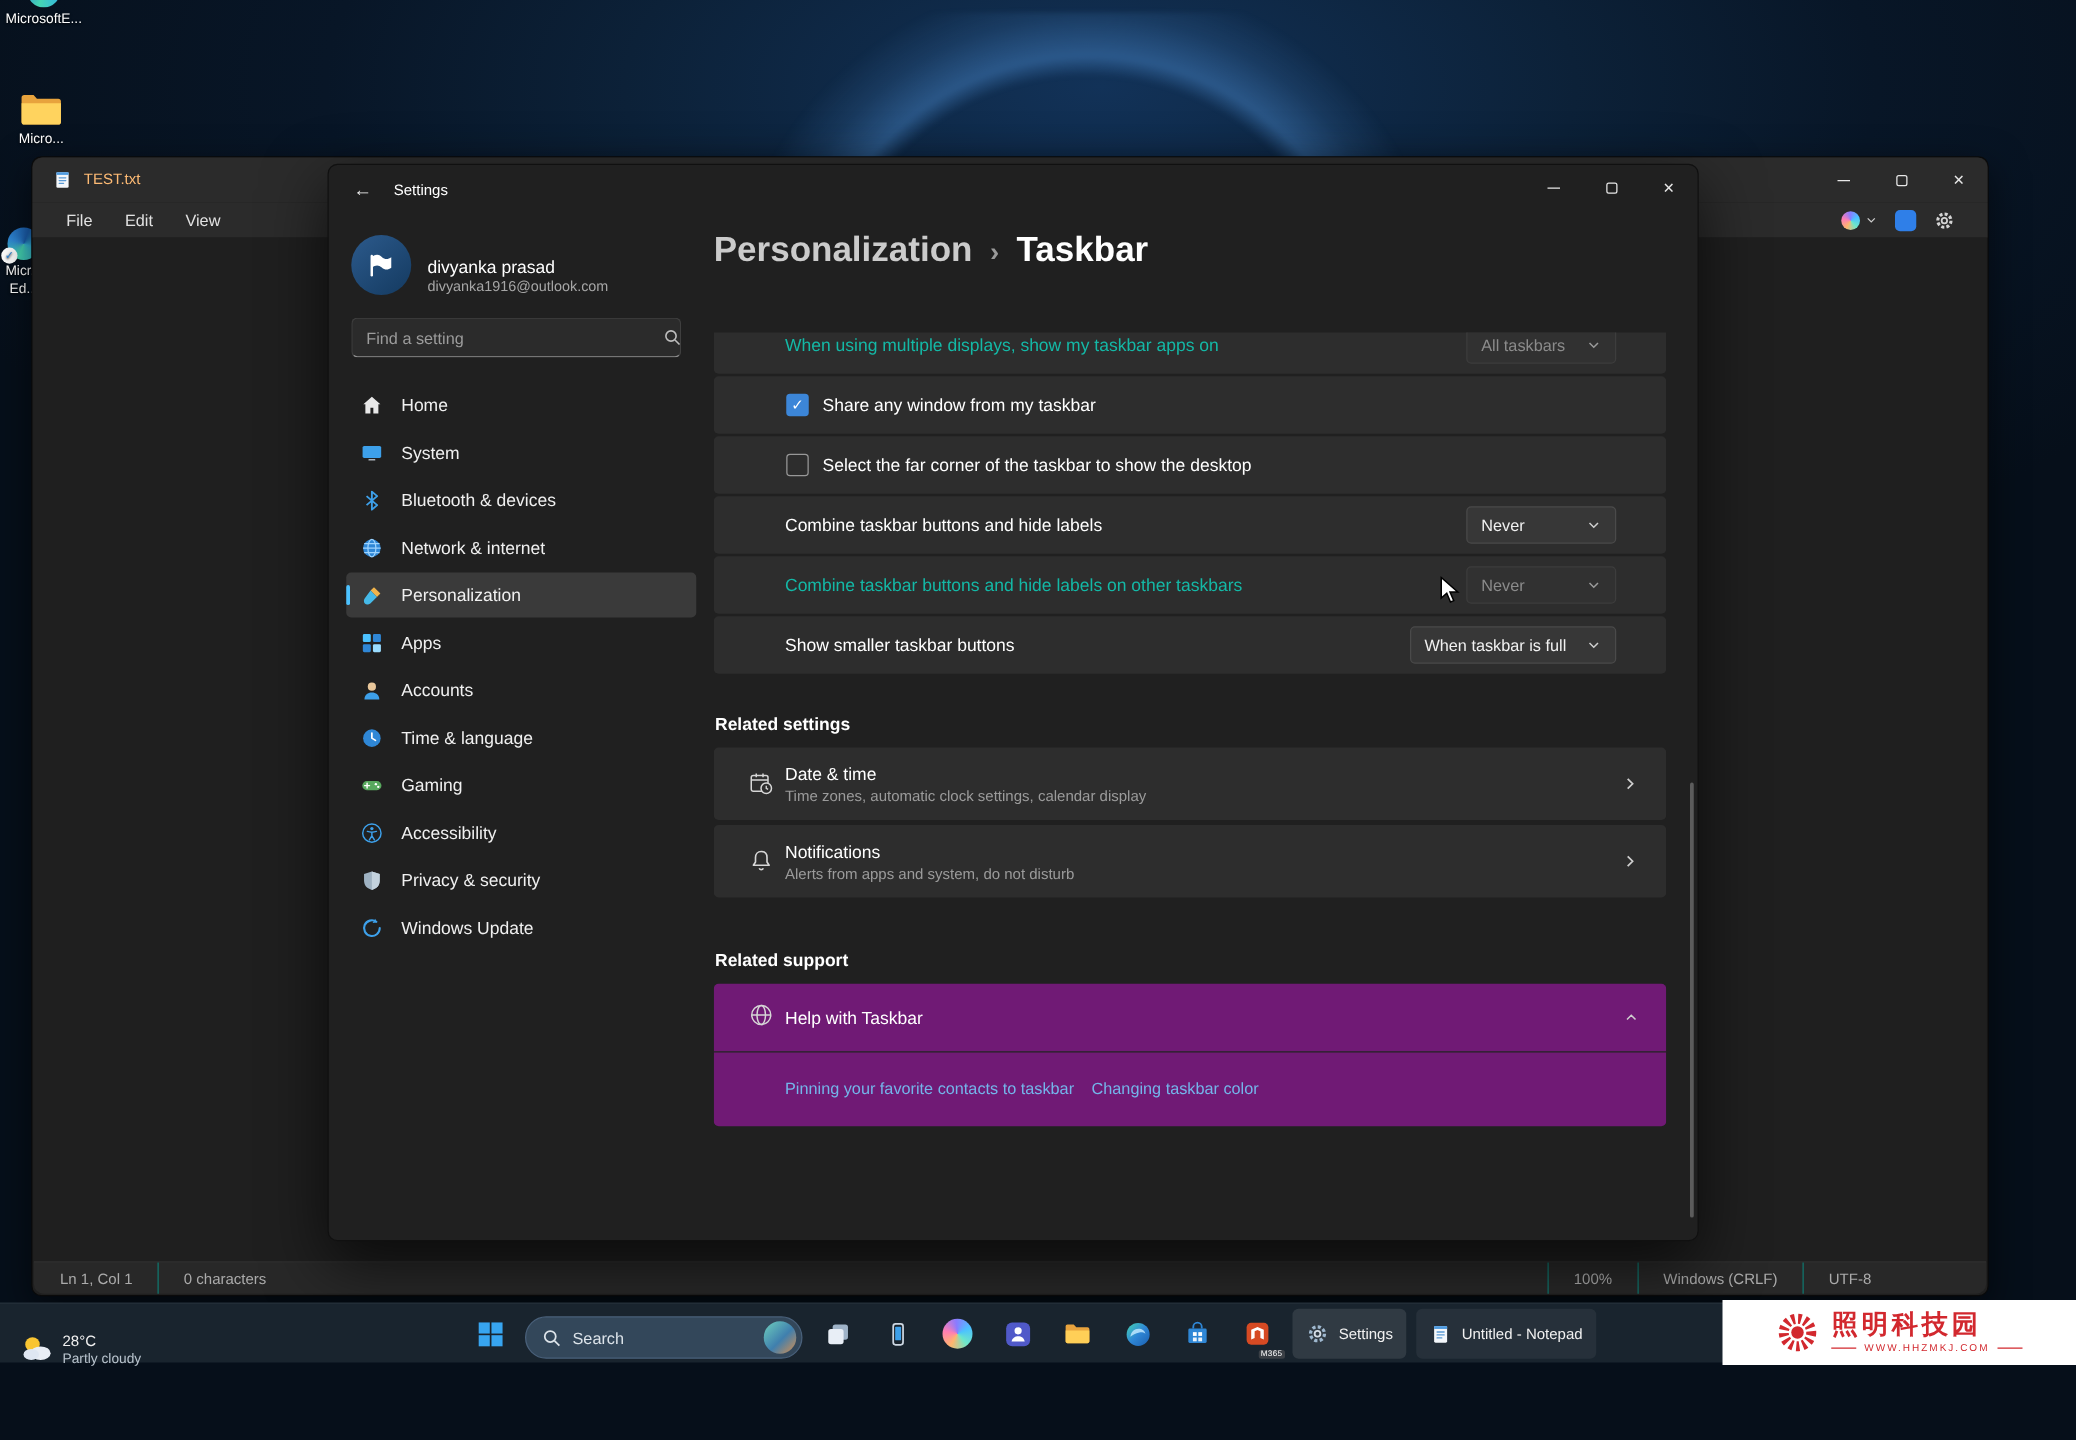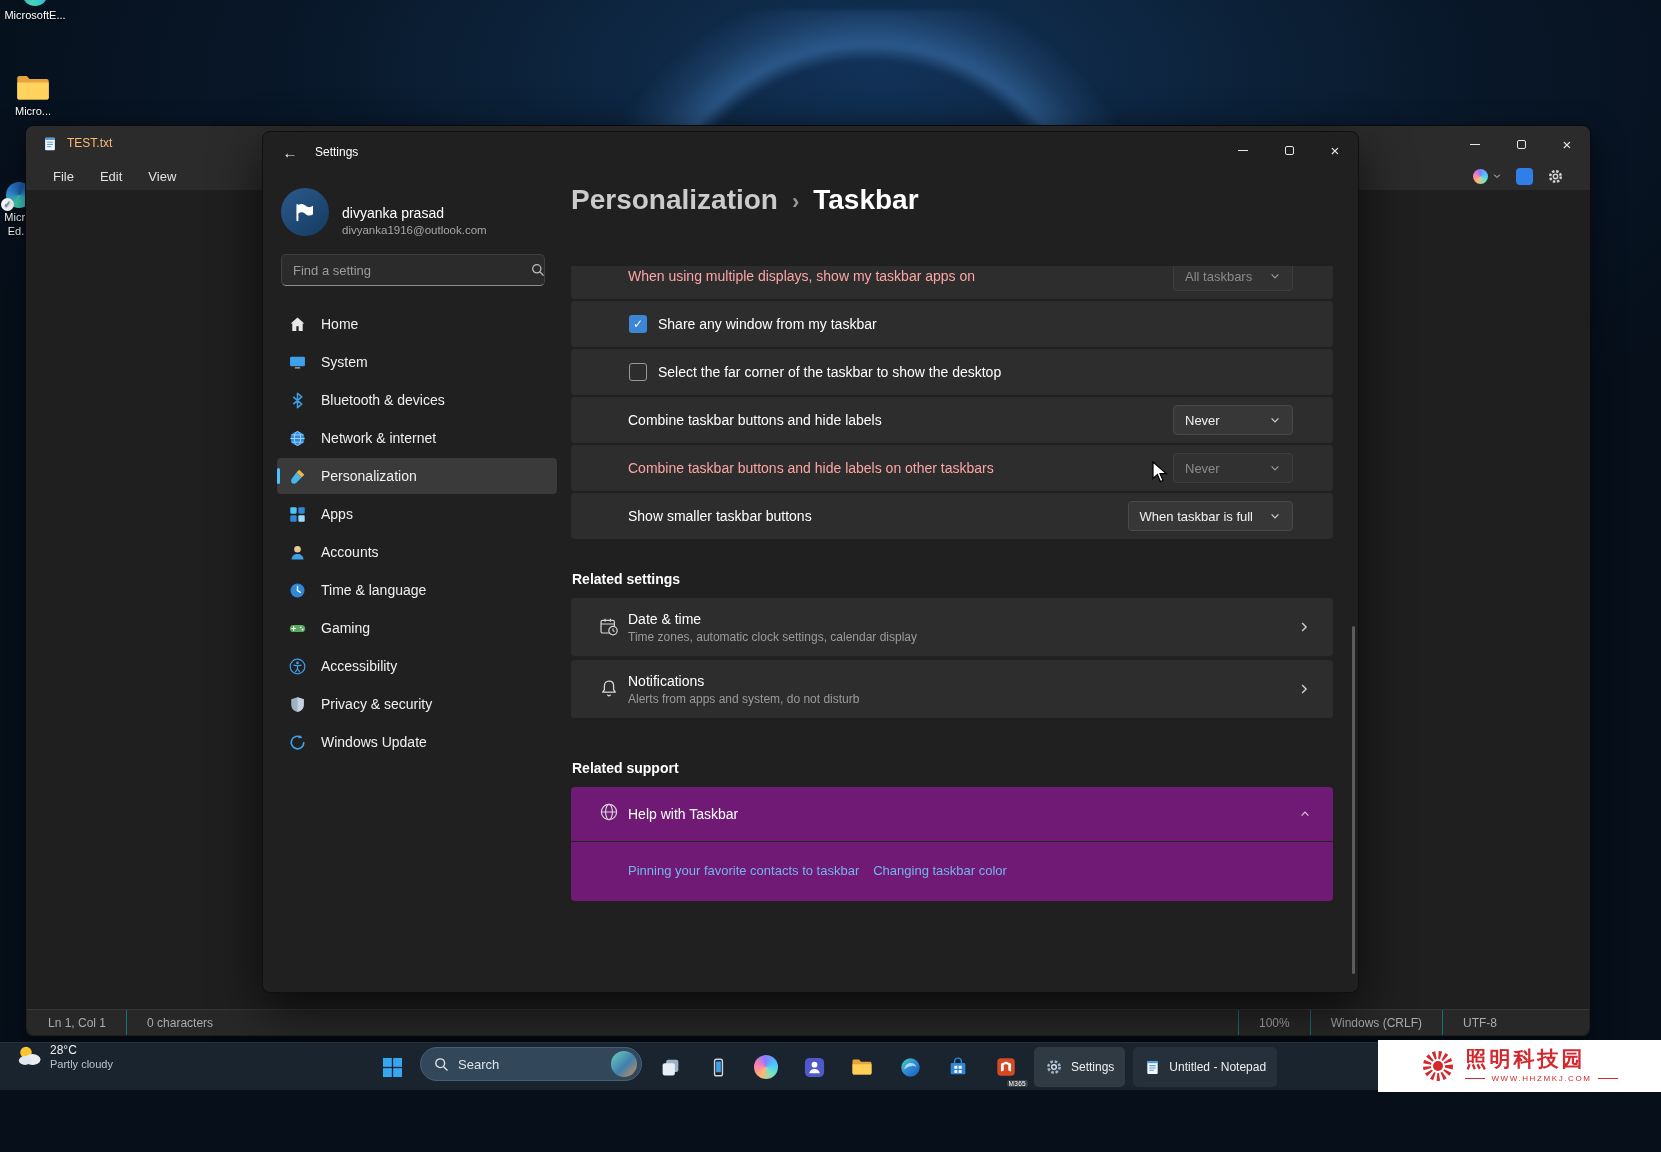--- a/index.html
+++ b/index.html
@@ -74,21 +74,21 @@
   .sw-content{position:absolute;left:308px;top:40px;right:0;bottom:0}
   .crumbs{display:flex;align-items:baseline;gap:14px;padding-top:12px;font-size:28px;font-weight:600}
   .crumb-parent{color:#cbcbcb}
   .crumb-sep{color:#9a9a9a;font-size:22px}
   .crumb-cur{color:#fff}
   .scrollwrap{position:absolute;left:0;right:25px;top:94px;bottom:0;overflow:hidden}
   .row{height:46px;background:#2d2d2d;border-radius:4px;margin-bottom:2px;display:flex;align-items:center;
     padding:0 40px 0 57px}
   .row.partial{margin-top:-13px}
   .row .lbl{font-size:14px;color:#fff;white-space:nowrap}
-  .row.disabled .lbl{color:#fca5a5}
+  .row.disabled .lbl{color:#14b8a6}
   .dropdown{margin-left:auto;min-width:120px;height:30px;display:flex;align-items:center;justify-content:space-between;
     gap:16px;padding:0 11px;background:#373737;border:1px solid #4a4a4a;border-radius:4px;font-size:13px;color:#f1f1f1}
   .row.disabled .dropdown{color:#8b8b8b;background:#313131;border-color:#3d3d3d}
   .checkbox{width:18px;height:18px;border-radius:3px;margin:0 11px 0 1px;display:flex;align-items:center;
     justify-content:center;flex-shrink:0}
   .checkbox.on{background:#3c86d8;color:#fff;font-size:12px;font-weight:bold}
   .checkbox.off{border:1px solid #989898;background:transparent}
   .sec-h{font-size:14px;font-weight:700;color:#fff;margin:32px 0 11px 1px}
   .sec-h.second{margin-top:42px}
   .card{height:58px;background:#2d2d2d;border-radius:4px;margin-bottom:4px;display:flex;align-items:center;
@@ -102,24 +102,24 @@
   .help-head .t1{flex:1;font-size:14px;color:#fff;margin-left:9px}
   .help-links{padding:21px 0 23px 57px;display:flex;flex-direction:row;gap:14px}
   .help-links a{color:#74b5ea;font-size:13px;text-decoration:none}
   .foot{margin-top:40px;padding-left:3px;display:flex;flex-direction:column;gap:16px}
   .flink{display:flex;align-items:center;gap:12px;color:#74b5ea;font-size:13px}
   .scroll-thumb{position:absolute;right:3px;top:494px;width:3px;height:348px;background:#5c5c5c;border-radius:2px}
 
   
   .taskbar{position:absolute;left:0;top:1042px;width:1661px;height:48px;background:rgba(26,37,48,.97);
     border-top:1px solid rgba(255,255,255,.06)}
-  .weather{position:absolute;left:6px;top:0;height:48px;display:flex;gap:8px;padding:0 10px;border-radius:5px}
+  .weather{position:absolute;left:6px;top:12px;height:48px;display:flex;align-items:center;gap:8px;padding:0 10px;border-radius:5px}
   .wtemp{color:#f0f0f0;font-size:12px}
   .wcond{color:#b9c4ce;font-size:11px;margin-top:1px}
-  .tb-center{position:absolute;left:372px;top:4px;height:40px;display:flex;align-items:flex-start;gap:8px}
+  .tb-center{position:absolute;left:372px;top:4px;height:40px;display:flex;align-items:flex-end;gap:8px}
   .tb-ic{width:40px;height:40px;border-radius:5px;display:flex;align-items:center;justify-content:center;position:relative}
   .search-pill{width:222px;height:34px;border-radius:17px;background:#33475a;border:1px solid #49607a;
     display:flex;align-items:center;gap:9px;padding:0 4px 0 13px}
   .search-pill .slabel{color:#dde4ea;font-size:13px;flex:1}
   .bing-thumb{width:26px;height:26px;border-radius:50%;
     background:linear-gradient(135deg,#6fd0bd 0%,#3f7fae 55%,#d98f4e 100%)}
   .copilot-big{width:24px;height:24px;border-radius:50%;
     background:conic-gradient(from 210deg,#ffb66e,#ff7eb3,#8a7bff,#4cc2ff,#6ee7c8,#ffb66e)}
   .m365-badge{position:absolute;right:-2px;bottom:0;background:#3a3f45;color:#fff;font-size:6.5px;
     padding:0 2px;border-radius:2px;letter-spacing:.3px}

